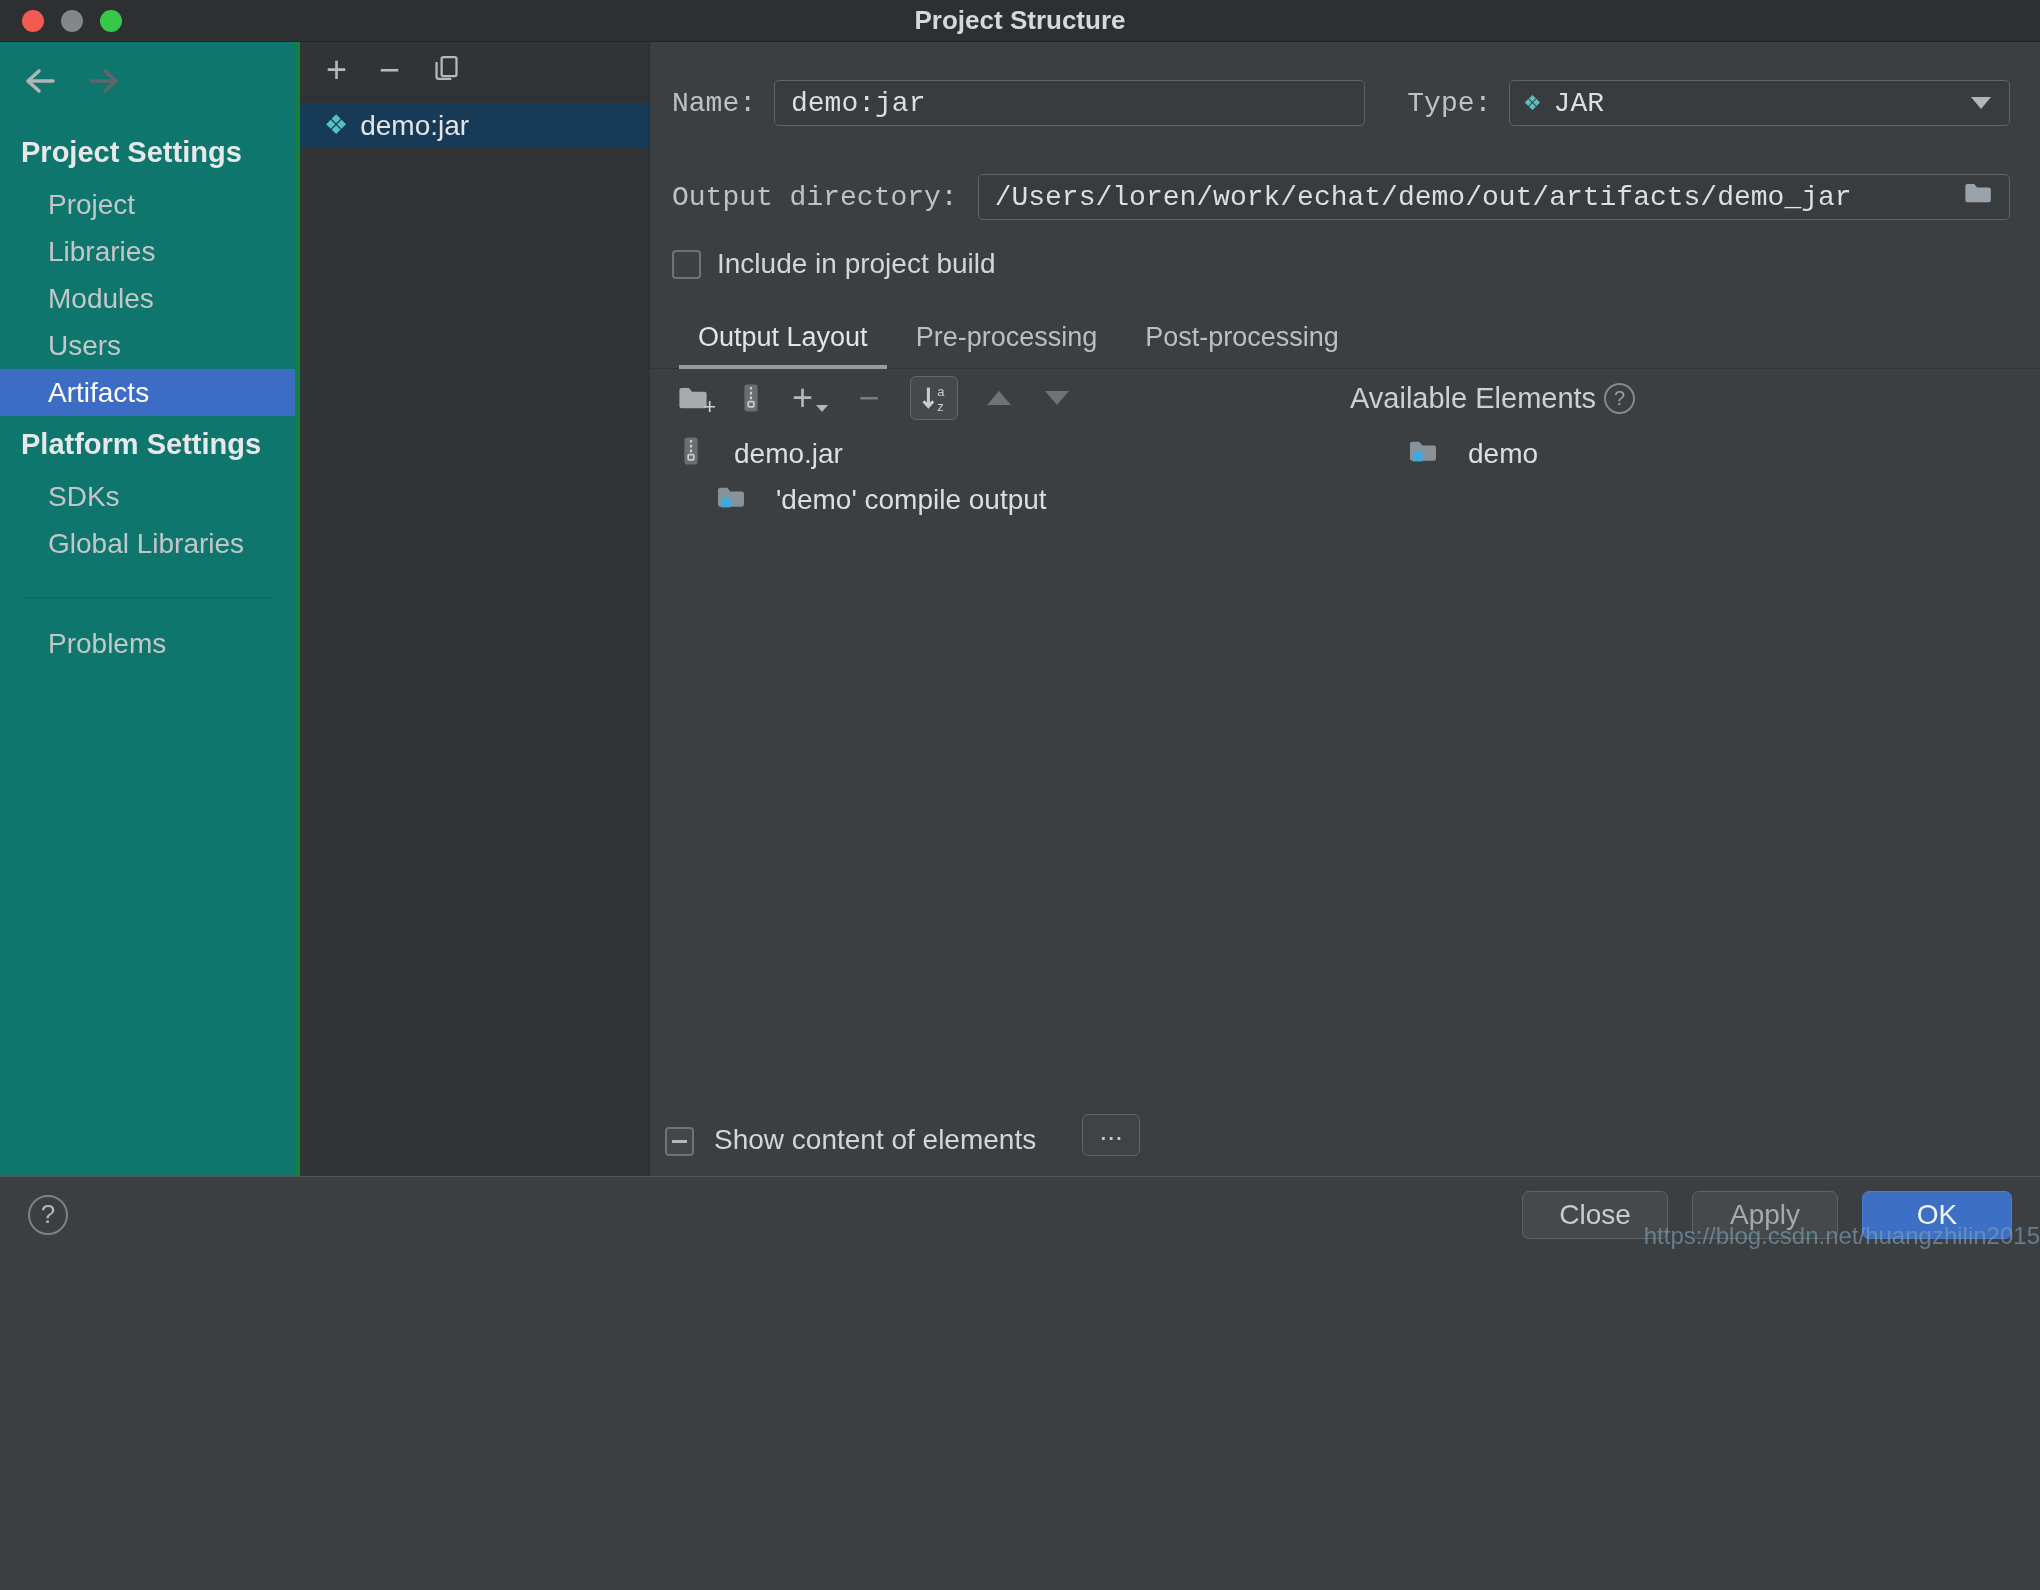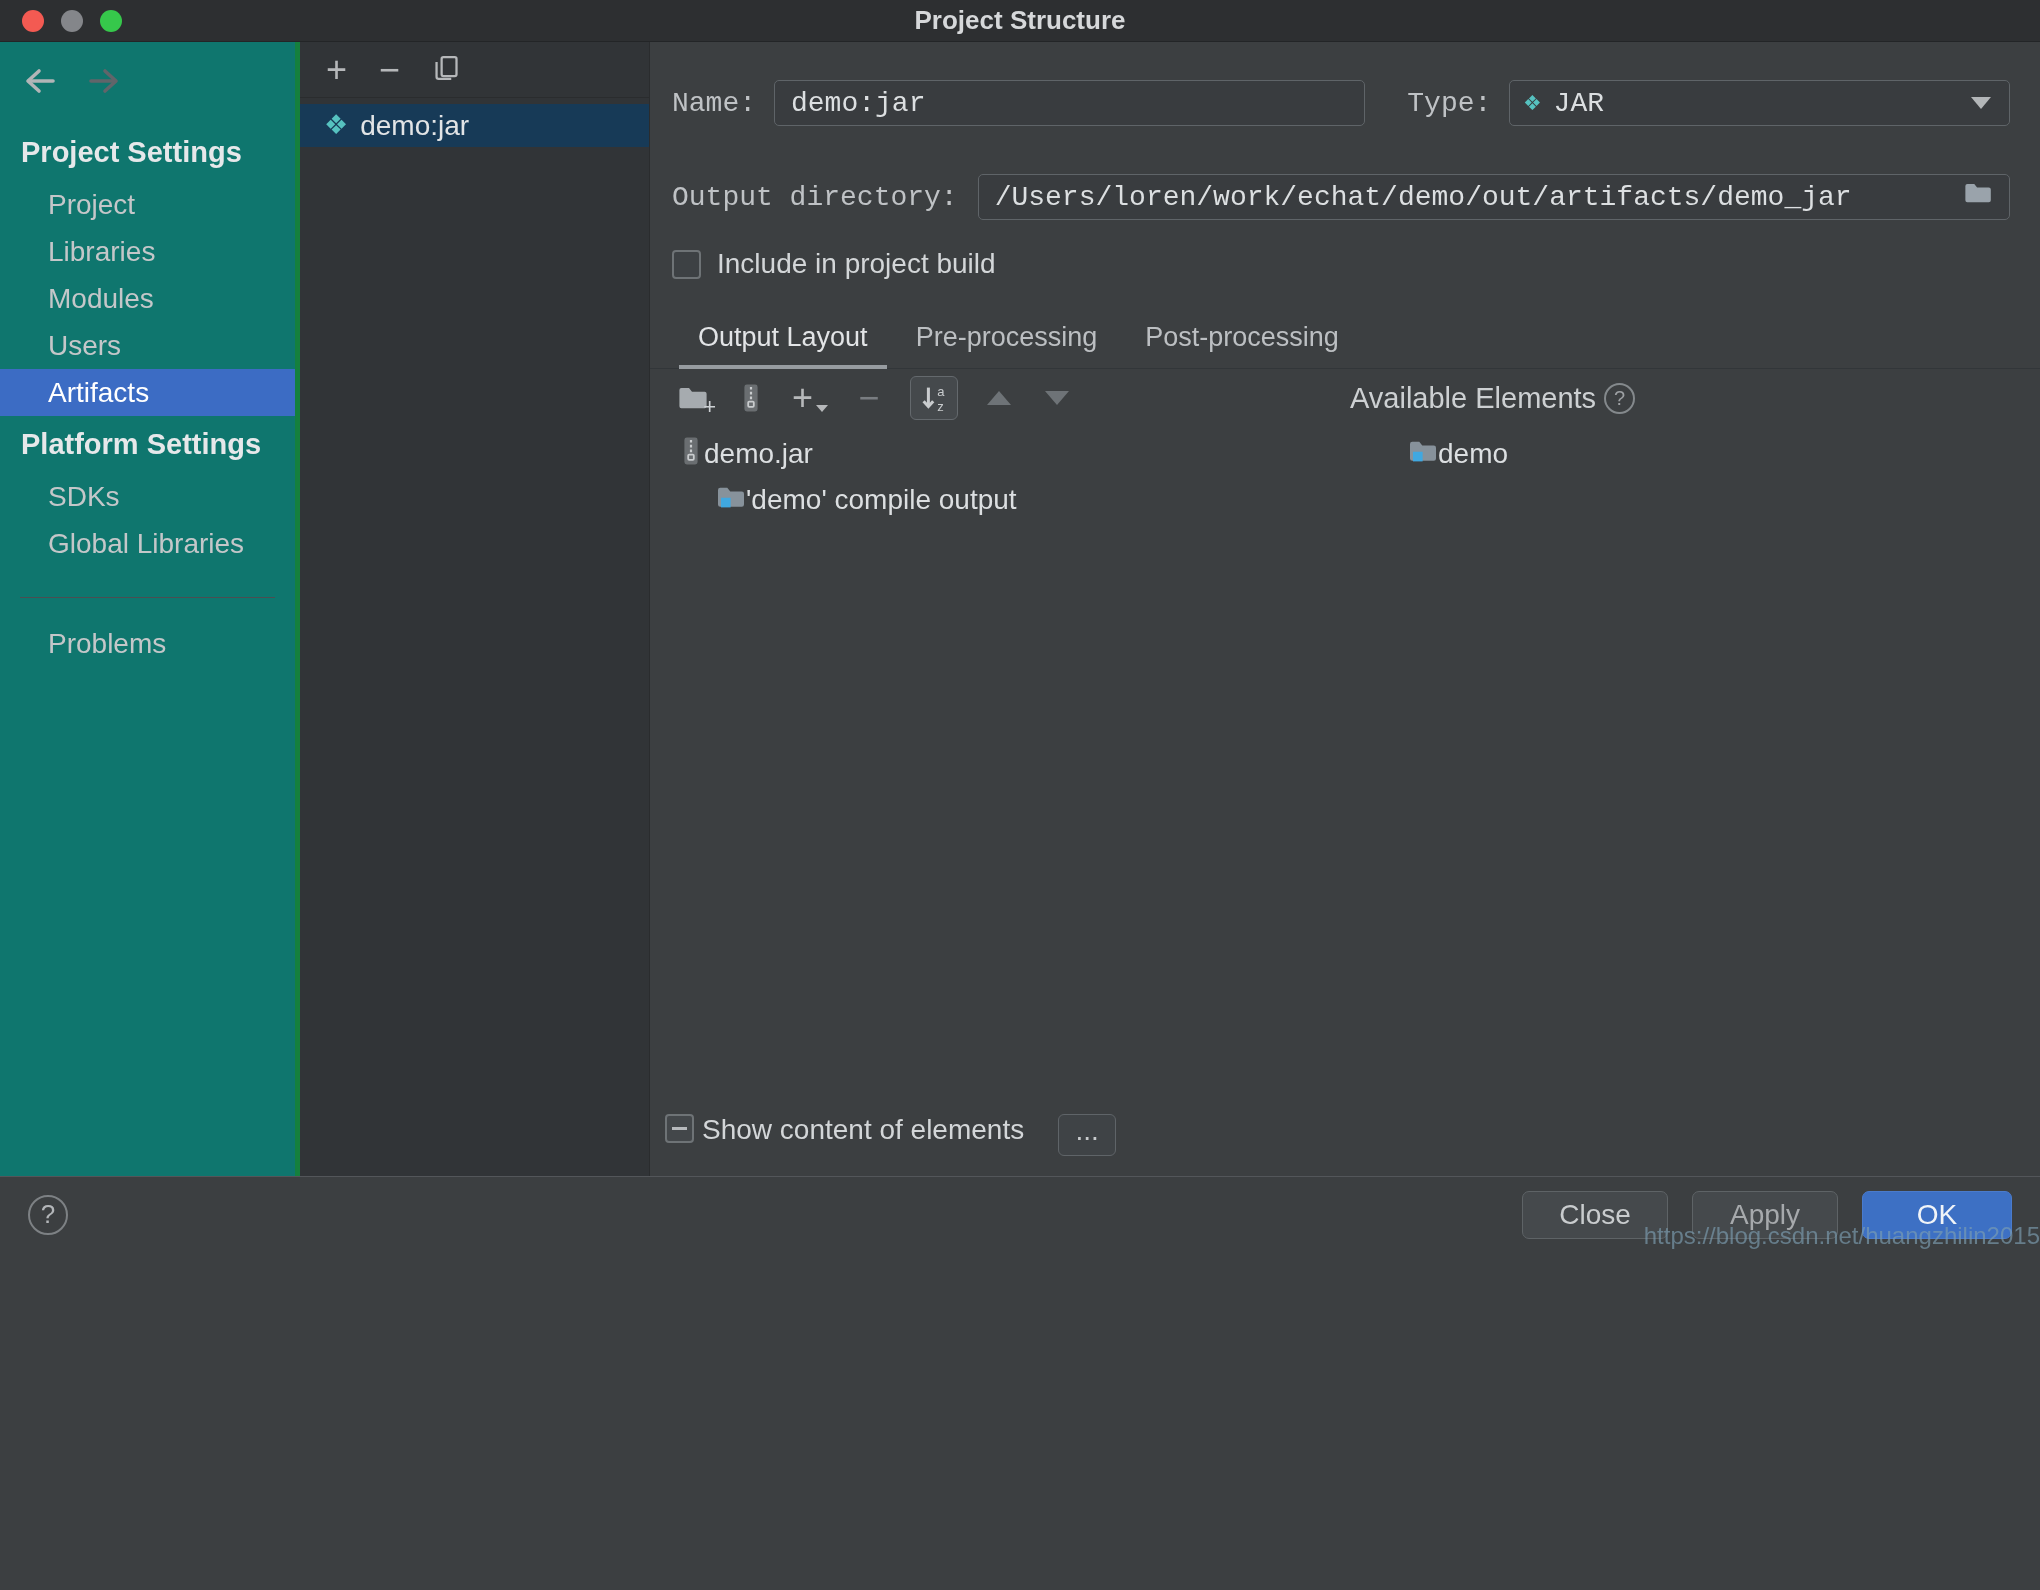--- a/index.html
+++ b/index.html
@@ -74,26 +74,26 @@
   .tri-up { width:0; height:0; border-left:12px solid transparent; border-right:12px solid transparent;
             border-bottom:14px solid #6e7377; }
   .tri-down { width:0; height:0; border-left:12px solid transparent; border-right:12px solid transparent;
               border-top:14px solid #6e7377; }
   .available-header { position:absolute; left:700px; top:0; height:100%; display:flex; align-items:center; gap:8px;
                       font-size:29px; color:#cdd0d2; }
   .q-circle { width:31px; height:31px; border:2px solid #84898c; border-radius:50%; display:flex; align-items:center;
               justify-content:center; font-size:20px; color:#9da0a3; }
 
   .trees { flex:1; position:relative; padding-top:4px; min-height:0; }
-  .tree-row { height:46px; display:flex; align-items:center; gap:0; padding-left:28px; font-size:28px; color:#dcdfe1; }
+  .tree-row { height:46px; display:flex; align-items:center; gap:30px; padding-left:28px; font-size:28px; color:#dcdfe1; }
   .tree-row.indent { padding-left:66px; }
   .available-tree { position:absolute; left:758px; top:4px; }
   .available-tree .tree-row { padding-left:0; }
 
-  .show-content { flex:0 0 auto; display:flex; align-items:flex-start; gap:8px; padding:0 0 20px 15px; }
+  .show-content { flex:0 0 auto; display:flex; align-items:flex-end; gap:20px; padding:0 0 20px 15px; }
   .checkbox.indeterminate { position:relative; background:#43474a; }
   .checkbox.indeterminate::after { content:""; position:absolute; left:5px; right:5px; top:50%; height:3px;
                                    margin-top:-2px; background:#b6b9bc; }
   .more-btn { margin-left:26px; width:58px; height:42px; border:1px solid #5f6468; border-radius:6px; background:#3f4346;
               color:#c8cbcd; font-size:28px; display:flex; align-items:center; justify-content:center; padding-bottom:8px; }
 
   
   .footer { height:76px; flex:0 0 auto; border-top:1px solid #53565a; display:flex; align-items:center;
             padding:0 28px; position:relative; background:#3c3f41; }
   .help-circle { width:40px; height:40px; border-radius:50%; border:2px solid #7d8184; color:#b3b6b9; font-size:26px;

